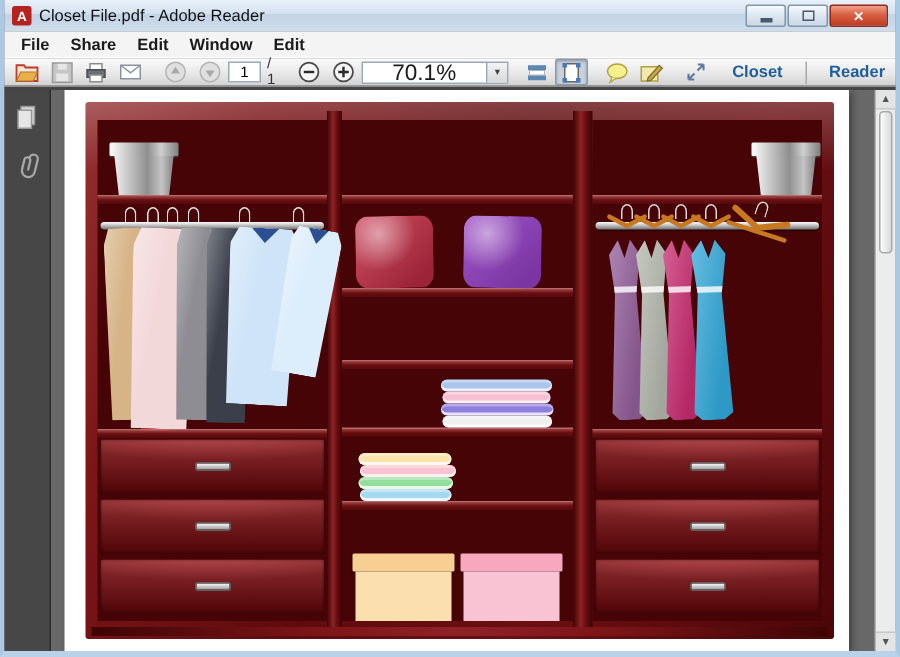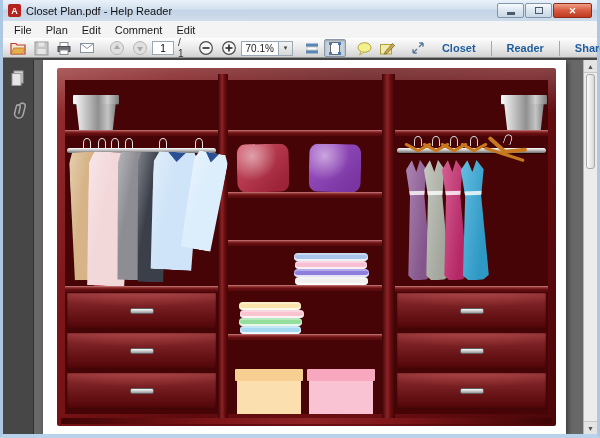--- a/index.html
+++ b/index.html
@@ -17,33 +17,33 @@
   .title-text { font-size:11px; color:#111; }
   .win-btns { margin-left:auto; display:flex; gap:1px; }
   .win-btn { width:27px; height:15px; border:1px solid #8296aa; border-radius:2px;
              background:linear-gradient(180deg,#f7fafd,#dce6f0 50%,#c9d7e5); display:flex; align-items:center; justify-content:center;
              font-size:9px; color:#3f4f5f; }
   .win-btn.close { width:39px; background:linear-gradient(180deg,#f0a088,#d95f43 45%,#c03a22); border-color:#8e2a16; color:#fff; font-weight:bold; }
   .glyph-min { width:8px; height:3px; background:#4a5a6a; margin-top:6px; }
   .glyph-max { width:8px; height:7px; border:1.5px solid #4a5a6a; }
 
   
-  .menubar { height:17px; background:#f4f4f4; display:flex; align-items:center; padding:0 4px; flex:0 0 auto; }
+  .menubar { height:17px; background:#f4f4f4; display:flex; align-items:center; padding:0 4px; flex:0 0 auto;font-weight:bold; }
   .menu-item { padding:1px 7px; font-size:11px; }
 
   
   .toolbar { height:20px; background:linear-gradient(180deg,#fbfbfb,#e6e6e6 60%,#d2d2d2); border-top:1px solid #ffffff;
              border-bottom:1px solid #8e8e8e; display:flex; align-items:center; padding:0 4px; gap:1px; flex:0 0 auto; }
   .tbtn { min-width:22px; height:18px; display:flex; align-items:center; justify-content:center; border:1px solid transparent; border-radius:2px; }
   .tbtn.pressed { background:#c8d2dc; border-color:#8a98a8; box-shadow:inset 0 1px 2px rgba(0,0,0,.25); }
   .tsep { width:1px; height:15px; background:#a8a8a8; margin:0 3px; }
   .page-input { width:22px; height:14px; font-size:10px; text-align:center; border:1px solid #9aa8b8; background:#fff; font-family:"Liberation Sans",sans-serif; }
   .page-total { font-size:10px; color:#333; margin:0 3px; }
   .zoom-box { height:15px; display:flex; align-items:center; border:1px solid #9aa8b8; background:#fff; }
-  .zoom-val { font-size:10px; padding:0 4px; }
+  .zoom-val { font-size:15px; padding:0 20px; }
   .zoom-arrow { width:14px; height:100%; border-left:1px solid #9aa8b8; background:linear-gradient(180deg,#f4f4f4,#d8d8d8);
                 display:flex; align-items:center; justify-content:center; font-size:7px; color:#444; }
   .right-tools { margin-left:auto; display:flex; align-items:center; }
   .txt-btn { font-size:11px; font-weight:bold; color:#1f5d9e; padding:0 12px; }
 
   
   .content { flex:1 1 auto; display:flex; border-top:2px solid #454545; min-height:0; }
   .sidebar { width:31px; background:#474747; border-right:1px solid #2e2e2e; display:flex; flex-direction:column; align-items:center; padding-top:6px; gap:10px; flex:0 0 auto; }
   .side-btn { width:24px; height:24px; display:flex; align-items:center; justify-content:center; }
   .docarea { flex:1 1 auto; background:#686868; position:relative; overflow:hidden; }
@@ -97,39 +97,39 @@
             clip-path:polygon(38% 0%,50% 10%,62% 0%,80% 8%,71% 30%,84% 96%,68% 100%,30% 100%,16% 96%,29% 30%,20% 8%); }
   .waist { position:absolute; top:26%; left:16%; right:16%; height:4px; background:rgba(255,255,255,.8); border-radius:2px; }
 </style>
 </head>
 <body>
 
 <div class="window">
 
   <div class="titlebar">
     <div class="app-icon">A</div>
-    <div class="title-text">Closet Plan.pdf - Help Reader</div>
+    <div class="title-text">Closet File.pdf - Adobe Reader</div>
     <div class="win-btns">
       <div class="win-btn">
           <span class="glyph-min"></span>
         </div>
       <div class="win-btn">
           <span class="glyph-max"></span>
         </div>
       <div class="win-btn close">
           <span>✕</span>
         </div>
     </div>
   </div>
 
   <div class="menubar">
     <div class="menu-item">File</div>
-    <div class="menu-item">Plan</div>
+    <div class="menu-item">Share</div>
     <div class="menu-item">Edit</div>
-    <div class="menu-item">Comment</div>
+    <div class="menu-item">Window</div>
     <div class="menu-item">Edit</div>
   </div>
 
   <div class="toolbar">
     <div class="tbtn">
       <svg width="16" height="15">
           <path d="M1 4 V2.5 h5 l1 1.5 h8 V13 H1z" fill="#f3e7d3" stroke="#c0392b" stroke-width="1.2"></path>
           <path d="M1 13 l2.8-6 H15 l-2.8 6z" fill="#e8b04d" stroke="#b5762a" stroke-width="0.8"></path>
         </svg>
     </div>

